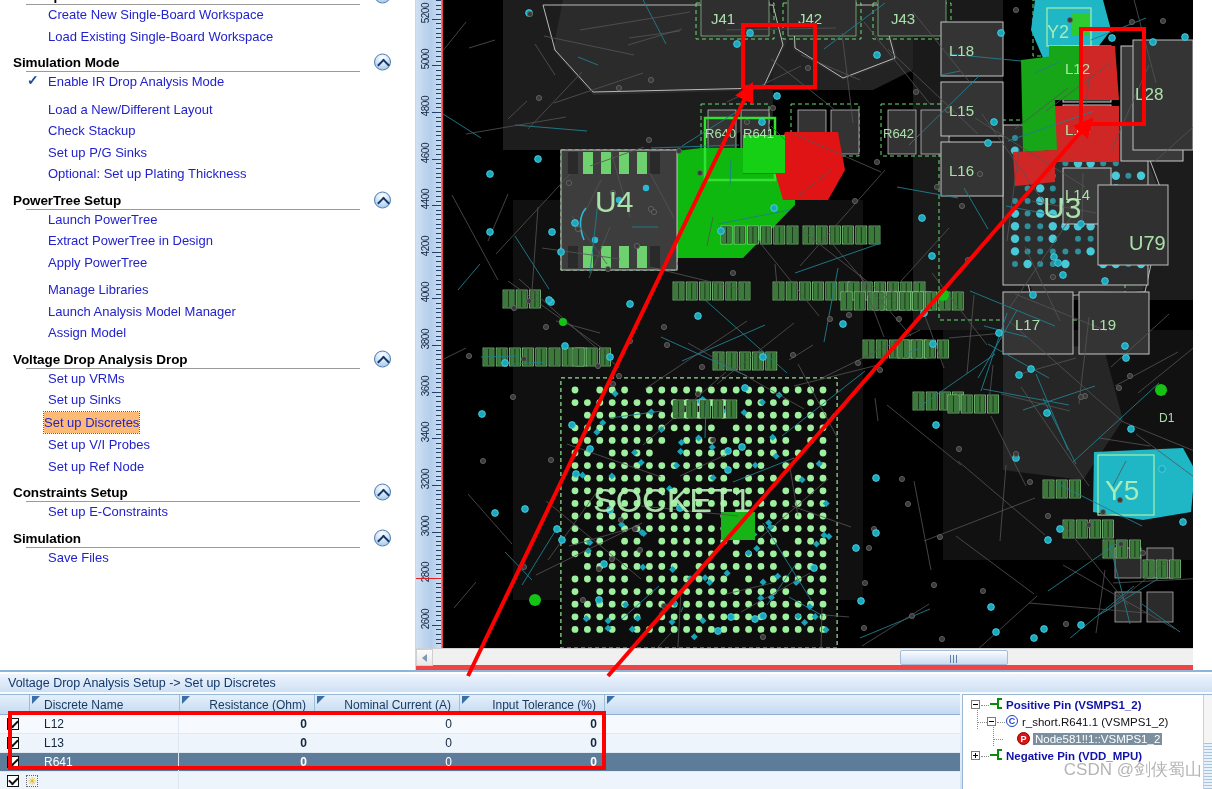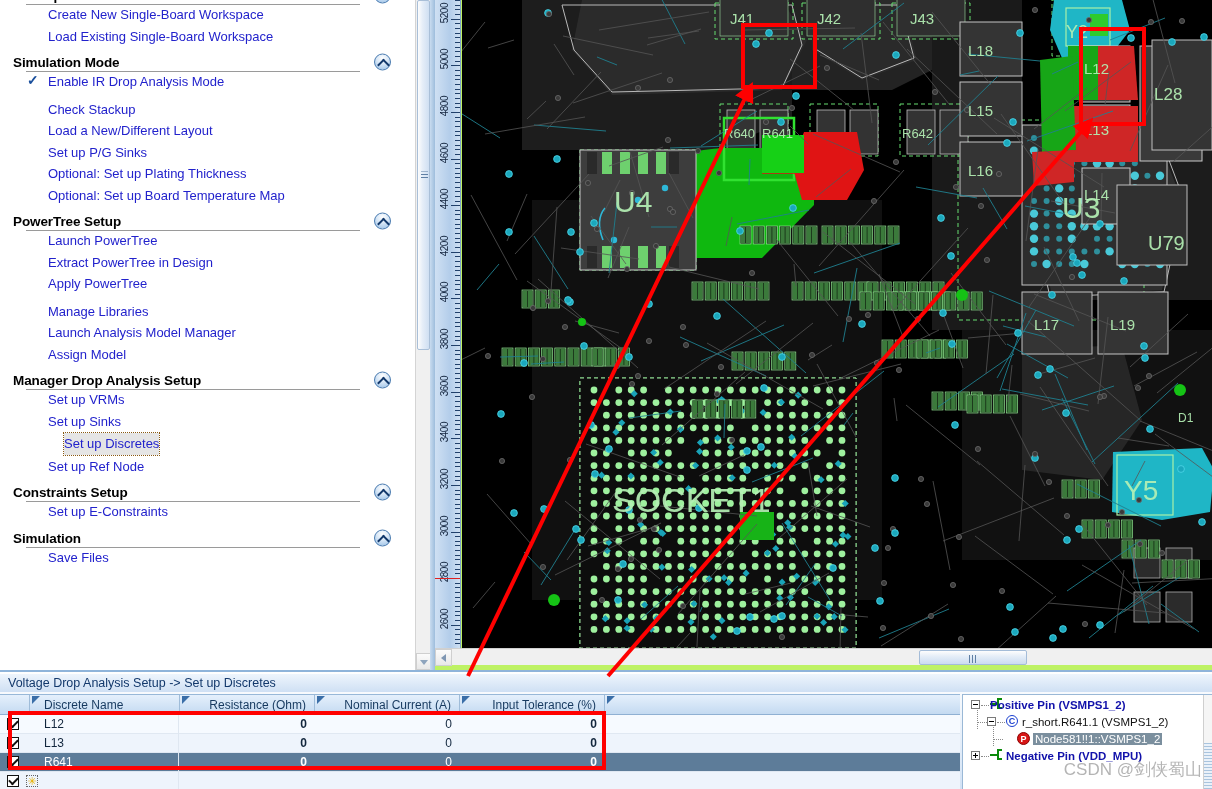--- a/index.html
+++ b/index.html
@@ -45,22 +45,22 @@
     font-size: 13px; color: #2222cc; cursor: pointer;
     white-space: nowrap; line-height: 19.5px;
   }
   .wf-link.checked { padding-left: 48px; position: relative; }
   .wf-link.checked .chk {
     position: absolute; left: 27px; top: 3px;
     width: 13px; height: 13px; color: #1a4f9c; font-size: 14px; font-weight: bold;
     line-height: 13px;
   }
   .wf-link.focused {
-    display: inline-block; margin-left: 64px; padding-left: 0;
-    outline: 1px dotted #8a5a12; background: #e5e5e5;
+    display: inline-block; margin-left: 44px; padding-left: 0;
+    outline: 1px dotted #8a5a12; background: #fdba74;
   }
   .wf-gap { height: 6px; }
 
   
   #wf-scroll {
     position: absolute; right: 0; top: 0; width: 15px; height: 670px;
     background: #f0f0f0; border-left: 1px solid #d4d4d4;
   }
   #wf-scroll .track { position: absolute; top: 0; bottom: 17px; left: 0; right: 0; background: #f0f0f0; }
   #wf-scroll .thumb {
@@ -85,22 +85,22 @@
   }
 
   
   #panel-divider {
     position: absolute; left: 430px; top: 0; width: 5px; height: 670px;
     background: linear-gradient(to right, #c9dcf0, #9ebddc);
   }
 
   
   #pcb-area {
-    position: absolute; left: 435px; top: 0; width: 777px; height: 670px;
-    background: #bef264;
+    position: absolute; left: 416px; top: 0; width: 777px; height: 670px;
+    background: #ef4444;
   }
   #vruler {
     position: absolute; left: 0; top: 0; width: 26px; height: 648px;
     background: linear-gradient(to right,#cfe0f3,#b3cdea 60%,#cfe0f3);
     border-right: 1px solid #7fa3c9;
     overflow: hidden;
   }
   .vt { position: absolute; right: 0; height: 1px; background: #20406b; }
   .vt.major { width: 9px; }
   .vt.minor { width: 5px; }
@@ -265,39 +265,39 @@
 
   <div id="workflow-panel">
     <div class="wf-inner" id="wf-inner" style="top: -14px;">
         <div class="wf-section-head"><span>Workspace</span><span class="rule"></span><span class="wf-collapse"></span></div>
         <span class="wf-link">Create New Single-Board Workspace</span>
         <span class="wf-link">Load Existing Single-Board Workspace</span>
         <div class="wf-gap"></div>
         <div class="wf-section-head"><span>Simulation Mode</span><span class="rule"></span><span class="wf-collapse"></span></div>
         <span class="wf-link checked"><span class="chk">✓</span><span>Enable IR Drop Analysis Mode</span></span>
         <div class="wf-gap"></div>
+        <span class="wf-link">Load a New/Different Layout</span>
         <span class="wf-link">Check Stackup</span>
-        <span class="wf-link">Load a New/Different Layout</span>
         <span class="wf-link">Set up P/G Sinks</span>
         <span class="wf-link">Optional: Set up Plating Thickness</span>
-        <span class="wf-link">Optional: Set up Board Temperature Map</span>
         <div class="wf-gap"></div>
         <div class="wf-section-head"><span>PowerTree Setup</span><span class="rule"></span><span class="wf-collapse"></span></div>
         <span class="wf-link">Launch PowerTree</span>
         <span class="wf-link">Extract PowerTree in Design</span>
         <span class="wf-link">Apply PowerTree</span>
         <div class="wf-gap"></div>
         <span class="wf-link">Manage Libraries</span>
         <span class="wf-link">Launch Analysis Model Manager</span>
         <span class="wf-link">Assign Model</span>
         <div class="wf-gap"></div>
-        <div class="wf-section-head"><span>Manager Drop Analysis Setup</span><span class="rule"></span><span class="wf-collapse"></span></div>
+        <div class="wf-section-head"><span>Voltage Drop Analysis Drop</span><span class="rule"></span><span class="wf-collapse"></span></div>
         <span class="wf-link">Set up VRMs</span>
         <span class="wf-link">Set up Sinks</span>
         <div style="padding:1px 0 1px 0;line-height:19.5px"><span class="wf-link focused">Set up Discretes</span></div>
+        <span class="wf-link">Set up V/I Probes</span>
         <span class="wf-link">Set up Ref Node</span>
         <div class="wf-gap"></div>
         <div class="wf-section-head"><span>Constraints Setup</span><span class="rule"></span><span class="wf-collapse"></span></div>
         <span class="wf-link">Set up E-Constraints</span>
         <div class="wf-gap"></div>
         <div class="wf-section-head"><span>Simulation</span><span class="rule"></span><span class="wf-collapse"></span></div>
         <span class="wf-link">Save Files</span>
         <div class="wf-gap"></div>
       </div>
     <div id="wf-scroll">
@@ -1739,21 +1739,21 @@
           <div class="tbox" style="left:8px;top:5px">
             <span class="h"></span>
           </div>
           <div class="dashline h" style="left:18px;top:10px;width:8px"></div>
           <div class="pin-icon" style="left:27px;top:3px">
             <span class="stem"></span>
             <span class="bar"></span>
             <span class="t1"></span>
             <span class="t2"></span>
           </div>
-          <div class="tlabel bold" style="left:27px;top:4px">Positive Pin (VSMPS1_2)</div>
+          <div class="tlabel bold" style="left:43px;top:4px">Positive Pin (VSMPS1_2)</div>
           <div class="dashline" style="left:14px;top:15px;height:19px;width:1px"></div>
           <div class="dashline h" style="left:14px;top:27px;width:10px"></div>
           <div class="tbox" style="left:24px;top:22px">
             <span class="h"></span>
           </div>
           <div class="dashline h" style="left:34px;top:27px;width:8px"></div>
           <div class="circ-icon" style="left:43px;top:20px">C</div>
           <div class="tlabel plain" style="left:59px;top:21px">r_short.R641.1 (VSMPS1_2)</div>
           <div class="dashline" style="left:30px;top:32px;height:19px;width:1px"></div>
           <div class="dashline h" style="left:30px;top:44px;width:10px"></div>

